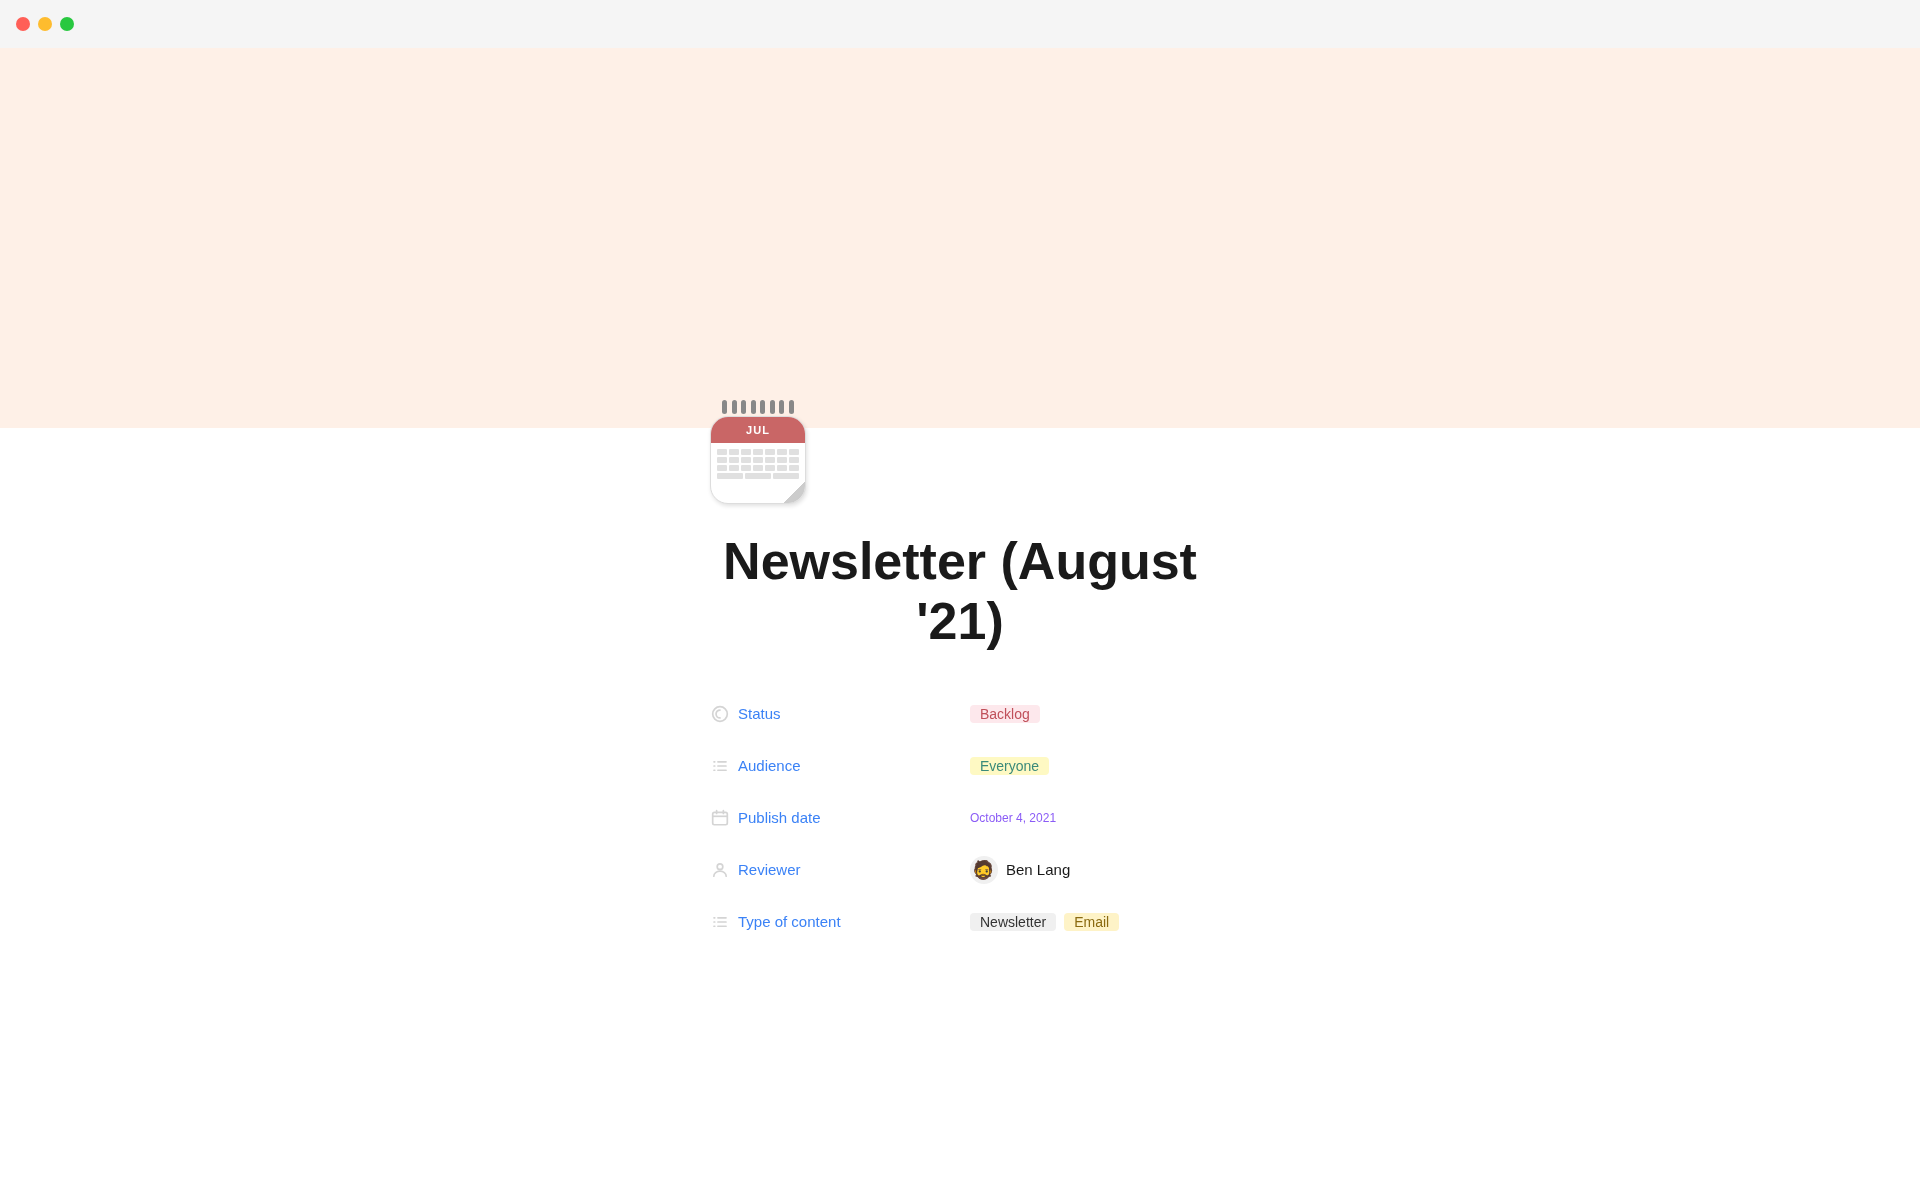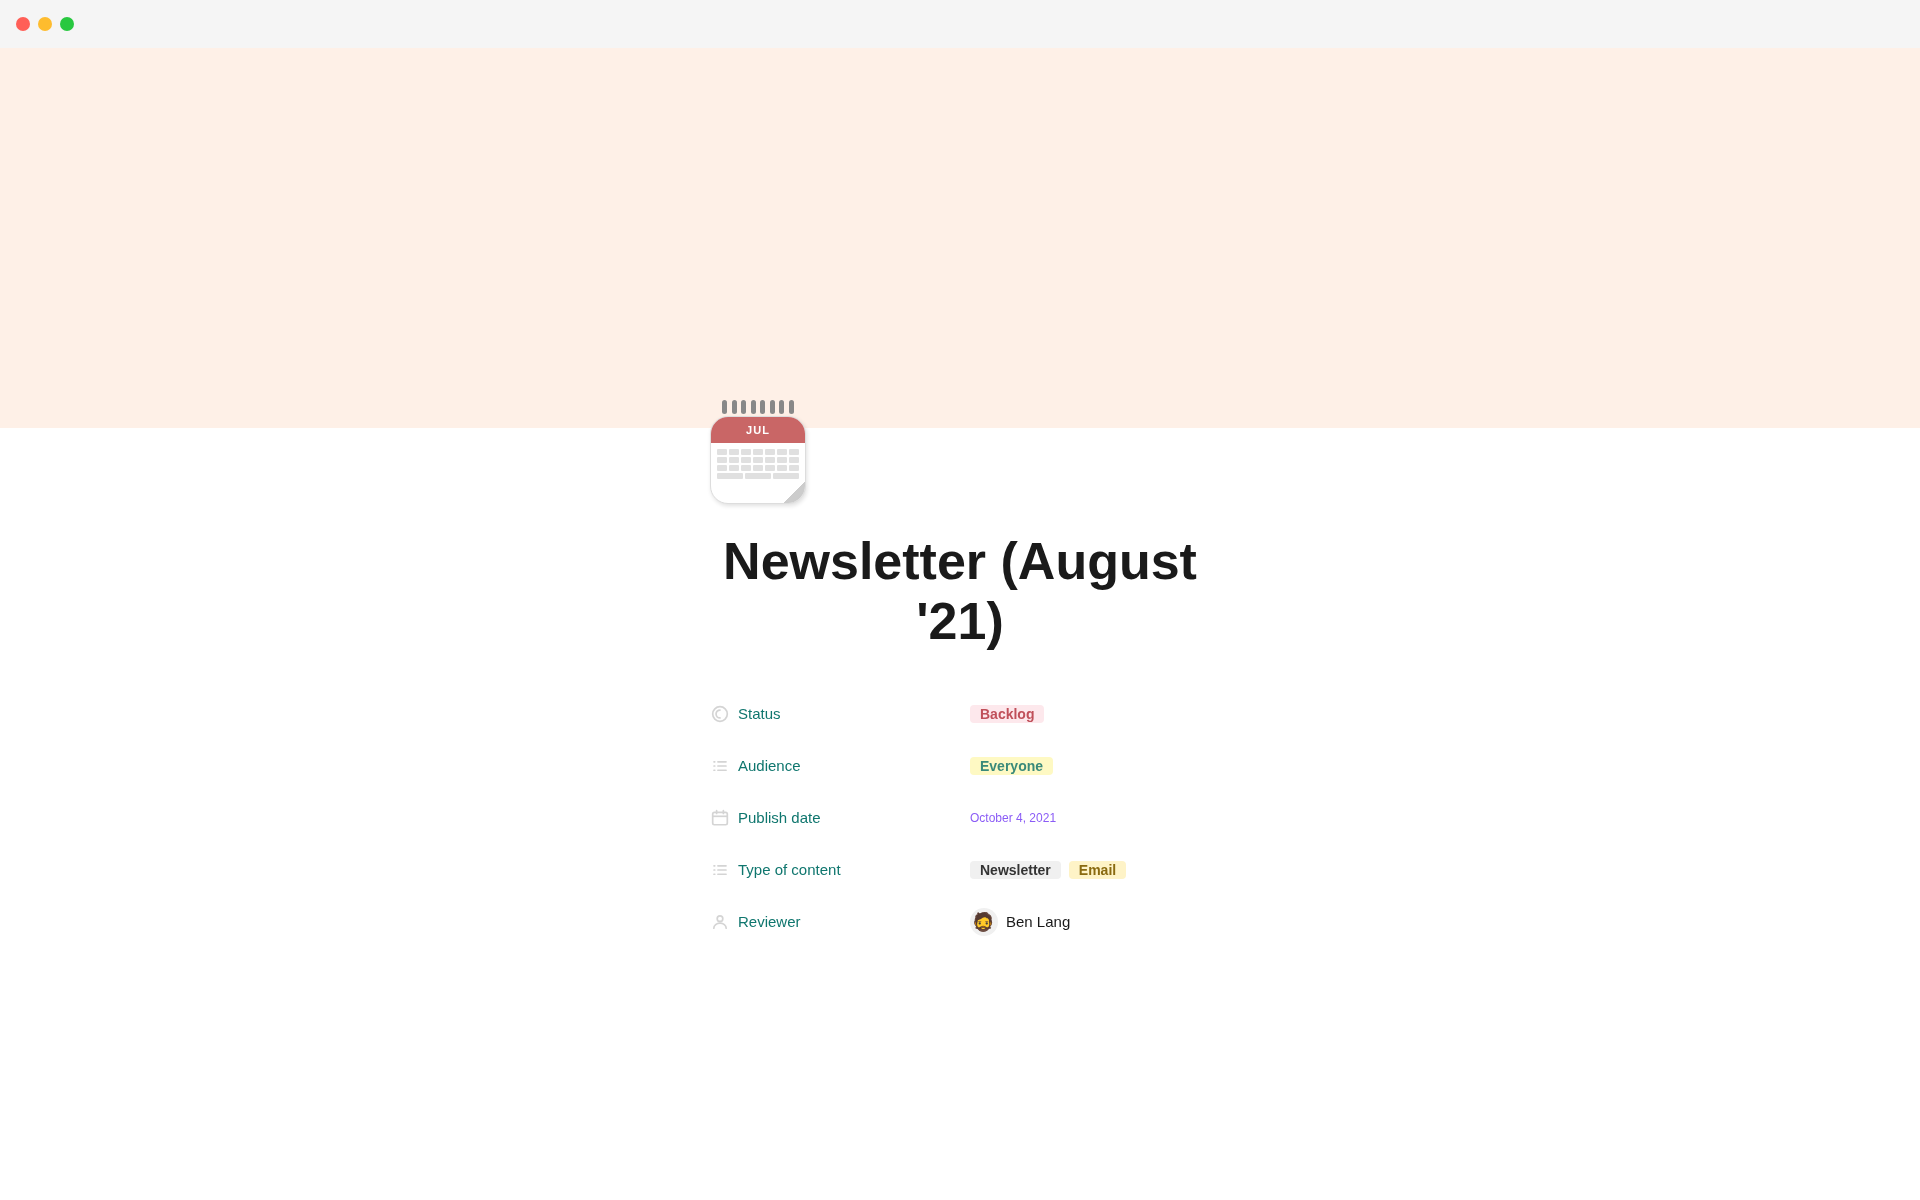--- a/index.html
+++ b/index.html
@@ -108,21 +108,21 @@
       padding: 10px 0;
       min-height: 52px;
     }
 
     .property-label {
       display: flex;
       align-items: center;
       gap: 8px;
       width: 260px;
       min-width: 260px;
-      color: #0f766e;
+      color: #3b82f6;
       font-size: 15px;
     }
 
     .property-icon {
       width: 20px;
       height: 20px;
       display: flex;
       align-items: center;
       justify-content: center;
       color: #bbb;
@@ -137,21 +137,21 @@
       font-size: 15px;
       color: #1a1a1a;
     }
 
     
     .badge {
       display: inline-block;
       padding: 1px 10px;
       border-radius: 4px;
       font-size: 14px;
-      font-weight: 700;
+      font-weight: 400;
     }
 
     .badge-pink {
       background: #fde8ec;
       color: #c0505a;
     }
 
     .badge-teal {
       background: #fef9c3;
       color: #3a8a7a;
@@ -332,47 +332,47 @@
       </div>
       <div class="property-value">
         <span class="date-text">October 4, 2021</span>
       </div>
     </div>
 
     <div class="property-row">
       <div class="property-label">
         <span class="property-icon">
           <svg class="icon-svg" viewBox="0 0 16 16" fill="none" xmlns="http://www.w3.org/2000/svg">
+            <circle cx="8" cy="5" r="2.5" stroke="#aaa" stroke-width="1.5"></circle>
+            <path d="M2.5 13.5C2.5 11.015 5.015 9 8 9C10.985 9 13.5 11.015 13.5 13.5" stroke="#aaa" stroke-width="1.5" stroke-linecap="round"></path>
+          </svg>
+        </span>
+        <span>Reviewer</span>
+      </div>
+      <div class="property-value">
+        <span class="avatar avatar-ben" style="font-size:18px;">🧔</span>
+        <span>Ben Lang</span>
+      </div>
+    </div>
+
+    <div class="property-row">
+      <div class="property-label">
+        <span class="property-icon">
+          <svg class="icon-svg" viewBox="0 0 16 16" fill="none" xmlns="http://www.w3.org/2000/svg">
             <rect x="2" y="3.5" width="2" height="1.5" rx="0.5" fill="#aaa"></rect>
             <rect x="5.5" y="3.5" width="8.5" height="1.5" rx="0.5" fill="#aaa"></rect>
             <rect x="2" y="7.25" width="2" height="1.5" rx="0.5" fill="#aaa"></rect>
             <rect x="5.5" y="7.25" width="8.5" height="1.5" rx="0.5" fill="#aaa"></rect>
             <rect x="2" y="11" width="2" height="1.5" rx="0.5" fill="#aaa"></rect>
             <rect x="5.5" y="11" width="8.5" height="1.5" rx="0.5" fill="#aaa"></rect>
           </svg>
         </span>
         <span>Type of content</span>
       </div>
       <div class="property-value">
         <span class="badge badge-gray">Newsletter</span>
         <span class="badge badge-yellow">Email</span>
       </div>
     </div>
 
-    <div class="property-row">
-      <div class="property-label">
-        <span class="property-icon">
-          <svg class="icon-svg" viewBox="0 0 16 16" fill="none" xmlns="http://www.w3.org/2000/svg">
-            <circle cx="8" cy="5" r="2.5" stroke="#aaa" stroke-width="1.5"></circle>
-            <path d="M2.5 13.5C2.5 11.015 5.015 9 8 9C10.985 9 13.5 11.015 13.5 13.5" stroke="#aaa" stroke-width="1.5" stroke-linecap="round"></path>
-          </svg>
-        </span>
-        <span>Reviewer</span>
-      </div>
-      <div class="property-value">
-        <span class="avatar avatar-ben" style="font-size:18px;">🧔</span>
-        <span>Ben Lang</span>
-      </div>
-    </div>
-
 
   </div>
 </div>
 
 </body></html>

